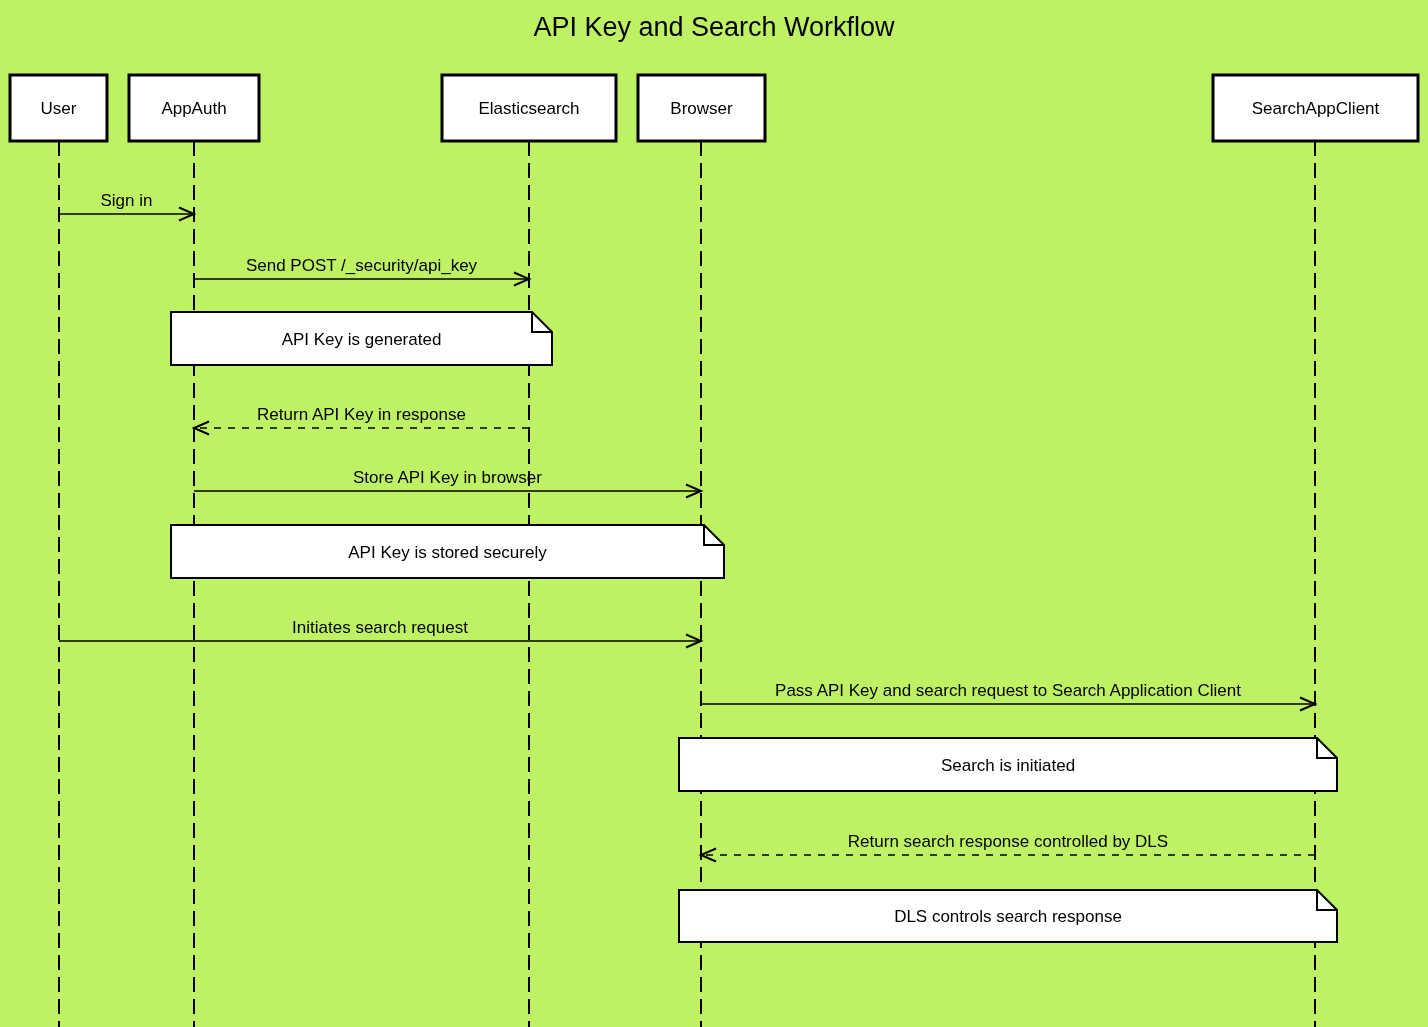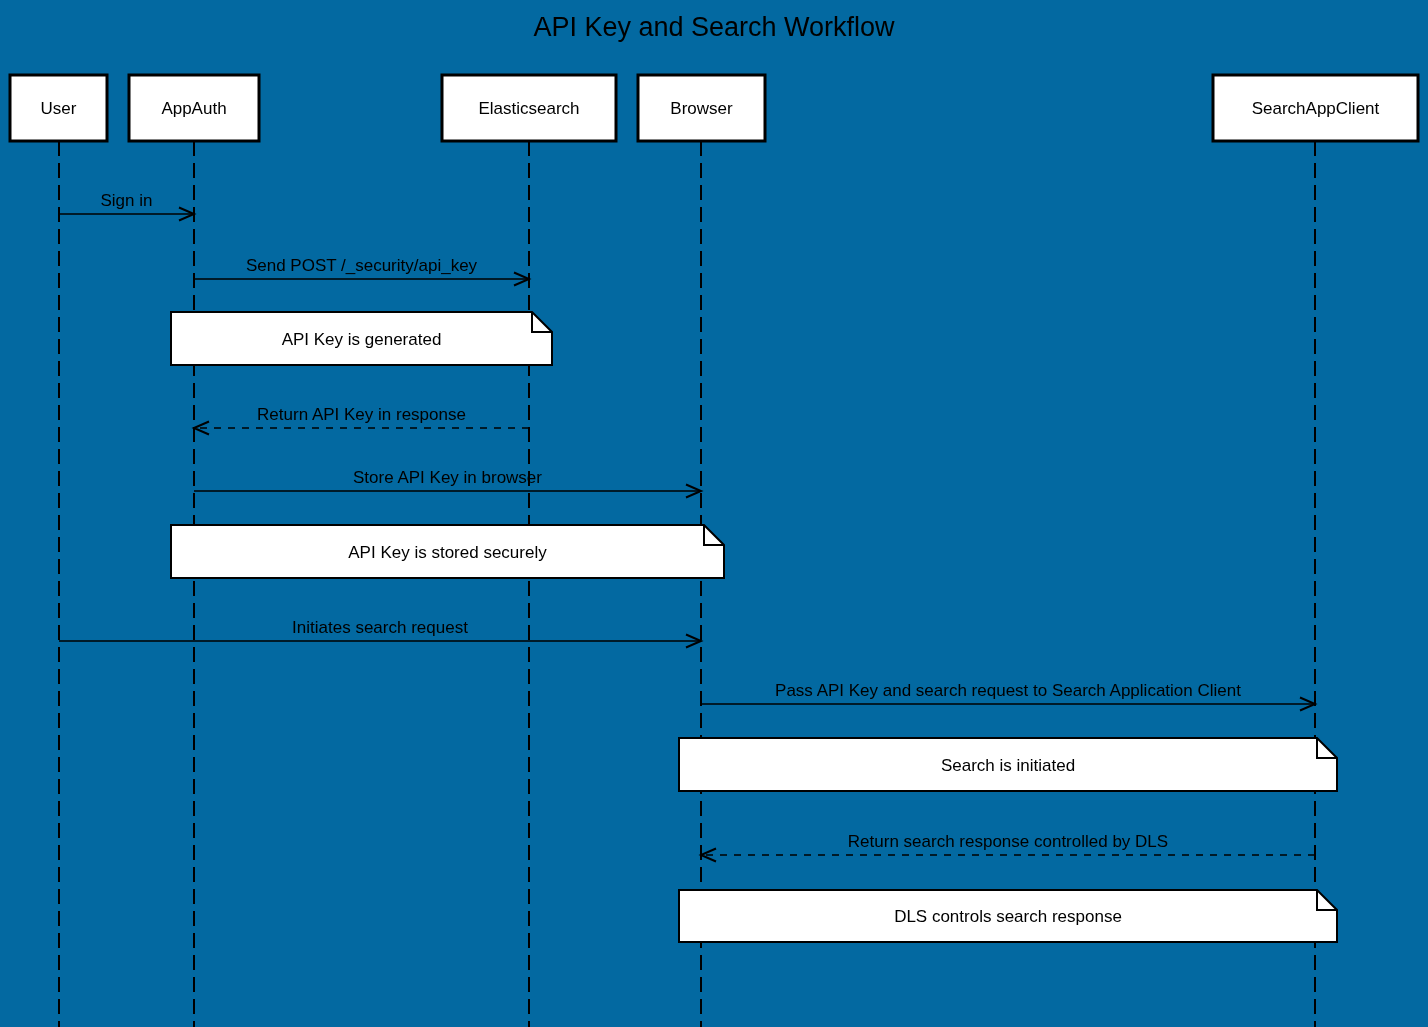--- a/index.html
+++ b/index.html
@@ -7,21 +7,21 @@
     padding: 0;
     background: #ffffff;
     width: 1428px;
     height: 1027px;
     overflow: hidden;
   }
   .stage {
     position: relative;
     width: 1428px;
     height: 1027px;
-    background: #0369a1;
+    background: #bef264;
   }
   svg { display: block; }
   text {
     font-family: "Liberation Sans", "DejaVu Sans", sans-serif;
     fill: #000000;
   }
   .title-text  { font-size: 27px; font-weight: 400; }
   .actor-label { font-size: 17px; }
   .msg-label   { font-size: 17px; }
   .note-label  { font-size: 17px; }

